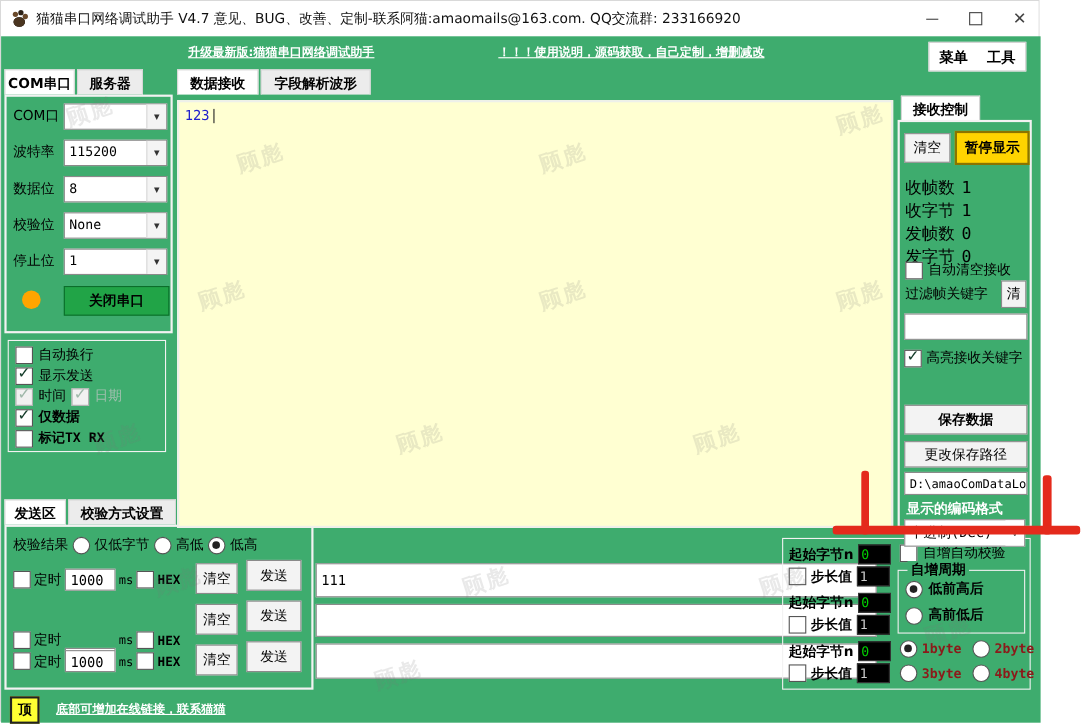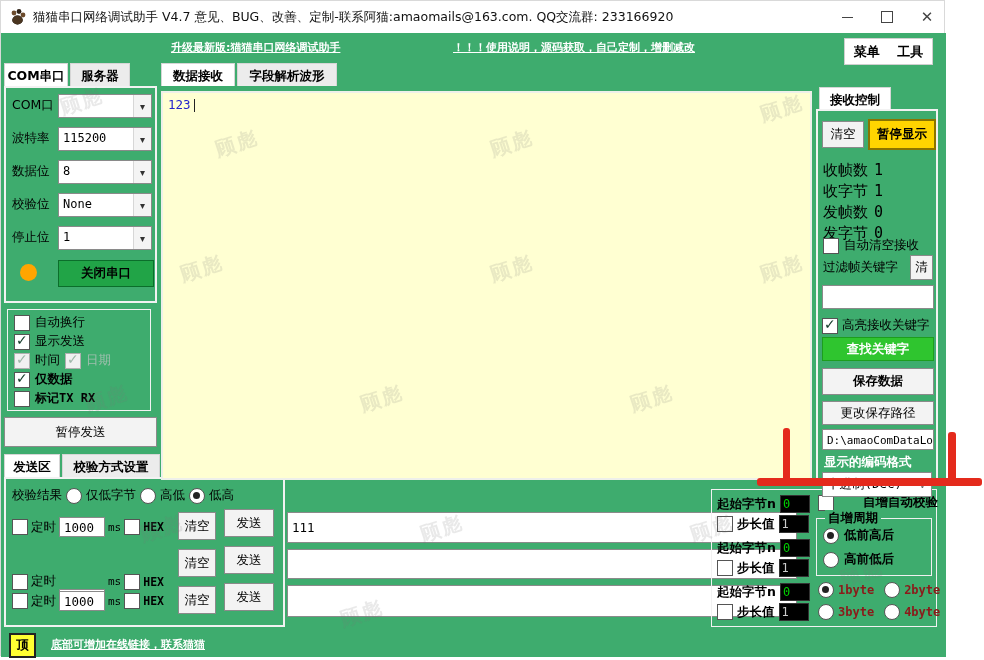--- a/index.html
+++ b/index.html
@@ -172,21 +172,20 @@
       <div class="row" style="left:6px;top:61px;">
         <span class="cb checked"></span>
         <span class="lbl" style="font-weight:700;">仅数据</span>
       </div>
       <div class="row" style="left:6px;top:80px;">
         <span class="cb"></span>
         <span class="lbl mono" style="font-size:12px;font-weight:700;">标记TX RX</span>
       </div>
     </div>
 
-    <div class="btn" style="left:3px;top:384px;width:153px;height:30px;">暂停发送</div>
 
     <div class="tab active" style="left:3px;top:421px;width:56px;">发送区</div>
     <div class="tab" style="left:61px;top:421px;width:98px;">校验方式设置</div>
 
     <div class="panel" style="left:3px;top:444px;width:281px;height:150px;">
       <div class="row" style="left:6px;top:8px;gap:4px;">
         <span class="lbl">校验结果</span>
         <span class="radio"></span>
         <span class="lbl">仅低字节</span>
         <span class="radio"></span>
@@ -260,21 +259,21 @@
         <span class="binp">0</span>
       </div>
       <div class="row" style="left:5px;top:113px;gap:4px;">
         <span class="cb"></span>
         <span class="lbl" style="font-weight:600;">步长值</span>
         <span class="binp step">1</span>
       </div>
 
       <div class="row" style="left:106px;top:4px;gap:5px;">
         <span class="cb"></span>
-        <span class="lbl" style="font-weight:700;margin-left:24px;">自增自动校验</span>
+        <span class="lbl" style="font-weight:400;">自增自动校验</span>
       </div>
       <div class="fieldset" style="left:104px;top:28px;width:116px;height:58px;">
         <span class="legend">自增周期</span>
         <div class="row" style="left:6px;top:8px;gap:5px;justify-content:center;">
           <span class="radio sel"></span>
           <span class="lbl" style="font-weight:600;">低前高后</span>
         </div>
         <div class="row" style="left:6px;top:32px;gap:5px;">
           <span class="radio"></span>
           <span class="lbl" style="font-weight:600;">高前低后</span>
@@ -333,21 +332,20 @@
         <span class="lbl">过滤帧关键字</span>
       </div>
       <div class="btn" style="left:92px;top:144px;width:23px;height:25px;">清</div>
       <input class="tinput" style="left: 4px; top: 174px; width: 112px; height: 24px;" value="">
 
       <div class="row" style="left:4px;top:206px;gap:4px;">
         <span class="cb checked"></span>
         <span class="lbl">高亮接收关键字</span>
       </div>
 
-      <div class="btn bright" style="left:4px;top:226px;width:112px;height:24px;">查找关键字</div>
       <div class="btn" style="left:4px;top:290px;width:112px;height:24px;">更改保存路径</div>
       <div class="btn bold" style="left:4px;top:257px;width:112px;height:27px;">保存数据</div>
       <div class="tinput" style="left:4px;top:318px;width:112px;height:21px;font-size:11px;line-height:17px;">D:\amaoComDataLo</div>
 
       <div class="abs wlbl" style="left:6px;top:343px;font-size:12.5px;">显示的编码格式</div>
       <div class="dd flat abs" style="left:4px;top:361px;width:110px;height:25px;">
         <span class="ddval" style="font-size:12.5px;">十进制(Dec)</span>
           <span class="ddarrow"></span>
       </div>
     </div>

